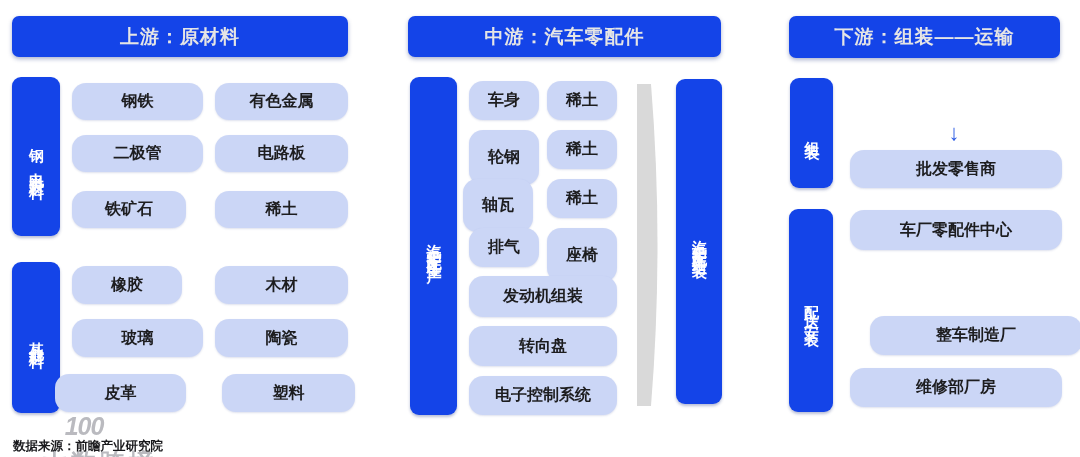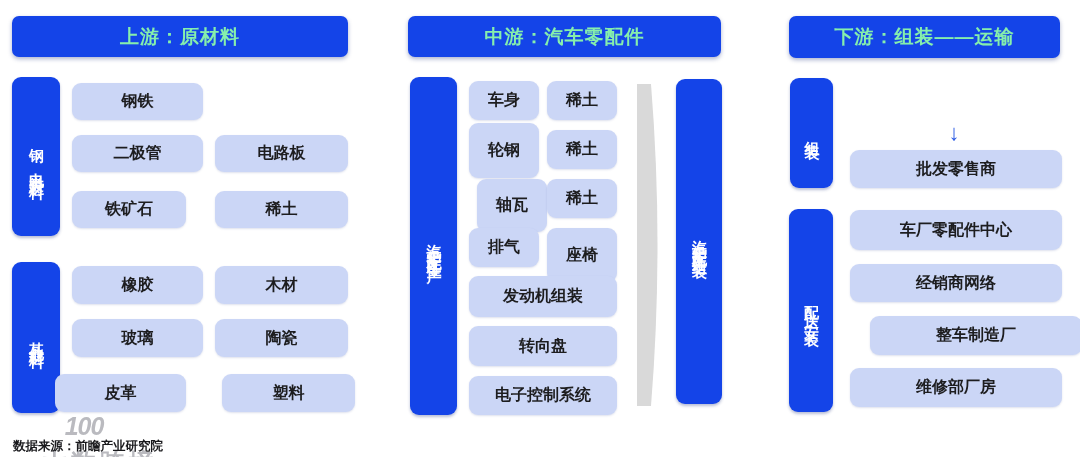--- a/index.html
+++ b/index.html
@@ -15,41 +15,41 @@
   #page{
     position:relative;
     width:1080px;height:457px;
     background:#ffffff;
     font-family:"Liberation Sans","DejaVu Sans",sans-serif;
     overflow:hidden;
   }
   .hdr{
     position:absolute;
     background:var(--primary-blue);
-    color:#86efac;
+    color:#e5e5e5;
     border-radius:7px;
     display:flex;align-items:center;justify-content:center;
     font-size:19px;font-weight:600;letter-spacing:1px;
     box-shadow:0 2px 4px rgba(20,40,120,.35);
   }
   .vbar{
     position:absolute;
     background:var(--primary-blue);
     color:#ffffff;
     border-radius:9px;
     display:flex;align-items:center;justify-content:center;
     writing-mode:vertical-rl;text-orientation:upright;
     font-size:15px;font-weight:600;letter-spacing:4px;
     box-shadow:0 2px 3px rgba(20,40,120,.3);
   }
   .box{
     position:absolute;
     background:var(--light-box);
     color:var(--box-text);
-    border-radius:9px;
+    border-radius:14px;
     display:flex;align-items:center;justify-content:center;
     font-size:16px;font-weight:600;
     box-shadow:0 1px 2px rgba(40,60,140,.15);
   }
   .arrow{
     position:absolute;
     color:var(--arrow-blue);
     font-size:22px;font-weight:700;
     display:flex;align-items:center;justify-content:center;
   }
@@ -79,43 +79,44 @@
 </head>
 <body>
 
 <div id="page">
 
   <div class="hdr" style="left:12px;top:16px;width:336px;height:41px">上游：原材料</div>
 
   <div class="vbar" style="left:12px;top:77px;width:48px;height:159px">钢 电类材料</div>
 
   <div class="box" style="left:72px;top:83px;width:131px;height:37px">钢铁</div>
+  <div class="box" style="left:215px;top:83px;width:133px;height:37px">有色金属</div>
   <div class="box" style="left:72px;top:135px;width:131px;height:37px">二极管</div>
   <div class="box" style="left:215px;top:135px;width:133px;height:37px">电路板</div>
   <div class="box" style="left:72px;top:191px;width:114px;height:37px">铁矿石</div>
   <div class="box" style="left:215px;top:191px;width:133px;height:37px">稀土</div>
 
   <div class="vbar" style="left:12px;top:262px;width:48px;height:151px">其他材料</div>
 
-  <div class="box" style="left:72px;top:266px;width:131px;height:38px">橡胶</div>
+  <div class="box" style="left:72px;top:266px;width:110px;height:38px">橡胶</div>
   <div class="box" style="left:215px;top:266px;width:133px;height:38px">木材</div>
   <div class="box" style="left:72px;top:319px;width:131px;height:38px">玻璃</div>
   <div class="box" style="left:215px;top:319px;width:133px;height:38px">陶瓷</div>
   <div class="box" style="left:55px;top:374px;width:131px;height:38px">皮革</div>
   <div class="box" style="left:222px;top:374px;width:133px;height:38px">塑料</div>
 
   <div class="hdr" style="left:408px;top:16px;width:313px;height:41px">中游：汽车零配件</div>
 
   <div class="vbar" style="left:410px;top:77px;width:47px;height:338px">汽车零配件生产</div>
 
   <div class="box" style="left:469px;top:81px;width:70px;height:39px">车身</div>
   <div class="box" style="left:547px;top:81px;width:70px;height:39px">稀土</div>
-  <div class="box" style="left:469px;top:123px;width:70px;height:55px">轮钢</div>
+  <div class="box" style="left:469px;top:130px;width:70px;height:55px">轮钢</div>
   <div class="box" style="left:547px;top:130px;width:70px;height:39px">稀土</div>
-  <div class="box" style="left:477px;top:179px;width:70px;height:53px">轴瓦</div>
+  <div class="box" style="left:463px;top:179px;width:70px;height:53px">轴瓦</div>
   <div class="box" style="left:547px;top:179px;width:70px;height:39px">稀土</div>
   <div class="box" style="left:469px;top:228px;width:70px;height:39px">排气</div>
   <div class="box" style="left:547px;top:228px;width:70px;height:54px">座椅</div>
 
   <div class="box" style="left:469px;top:276px;width:148px;height:41px">发动机组装</div>
   <div class="box" style="left:469px;top:326px;width:148px;height:40px">转向盘</div>
   <div class="box" style="left:469px;top:376px;width:148px;height:39px">电子控制系统</div>
 
   <svg class="gray-shape" style="left:630px;top:80px" width="36" height="330" viewBox="0 0 36 330" aria-hidden="true">
     <path d="M7 4 L21 4 Q34 165 21 326 L7 326 Z" fill="var(--gray-shape)"></path>
@@ -126,21 +127,20 @@
   <div class="hdr" style="left:789px;top:16px;width:271px;height:42px">下游：组装——运输</div>
 
   <div class="vbar" style="left:790px;top:78px;width:43px;height:110px">组装</div>
 
   <div class="arrow" style="left:938px;top:119px;width:32px;height:28px">↓</div>
   <div class="box" style="left:850px;top:150px;width:212px;height:38px">批发零售商</div>
 
   <div class="vbar" style="left:789px;top:209px;width:44px;height:203px;letter-spacing:9px">配送安装</div>
 
   <div class="box" style="left:850px;top:210px;width:212px;height:40px">车厂零配件中心</div>
-  <div class="box" style="left:850px;top:264px;width:212px;height:38px">经销商网络</div>
   <div class="box" style="left:870px;top:316px;width:212px;height:39px">整车制造厂</div>
   <div class="box" style="left:850px;top:368px;width:212px;height:39px">维修部厂房</div>
 
   <div class="watermark">
     <span class="wm-logo">100</span>
     <span class="wm-text">大数跨境</span>
   </div>
   <div class="source">数据来源：前瞻产业研究院</div>
 
 </div>

